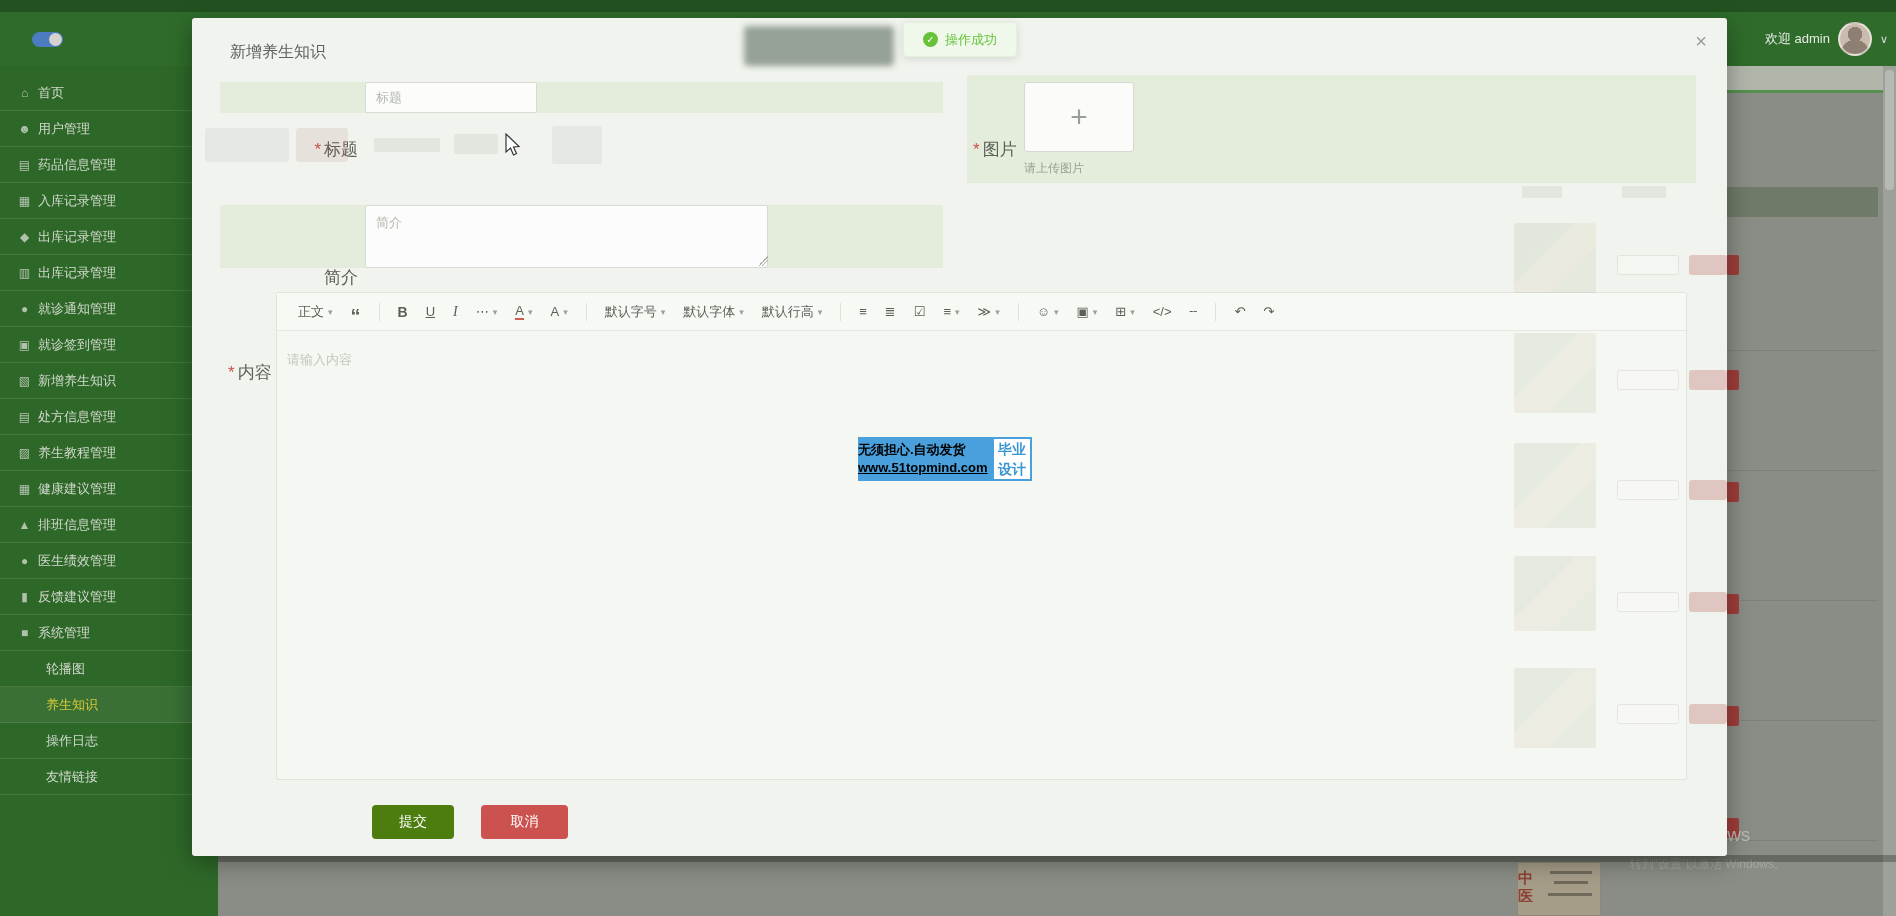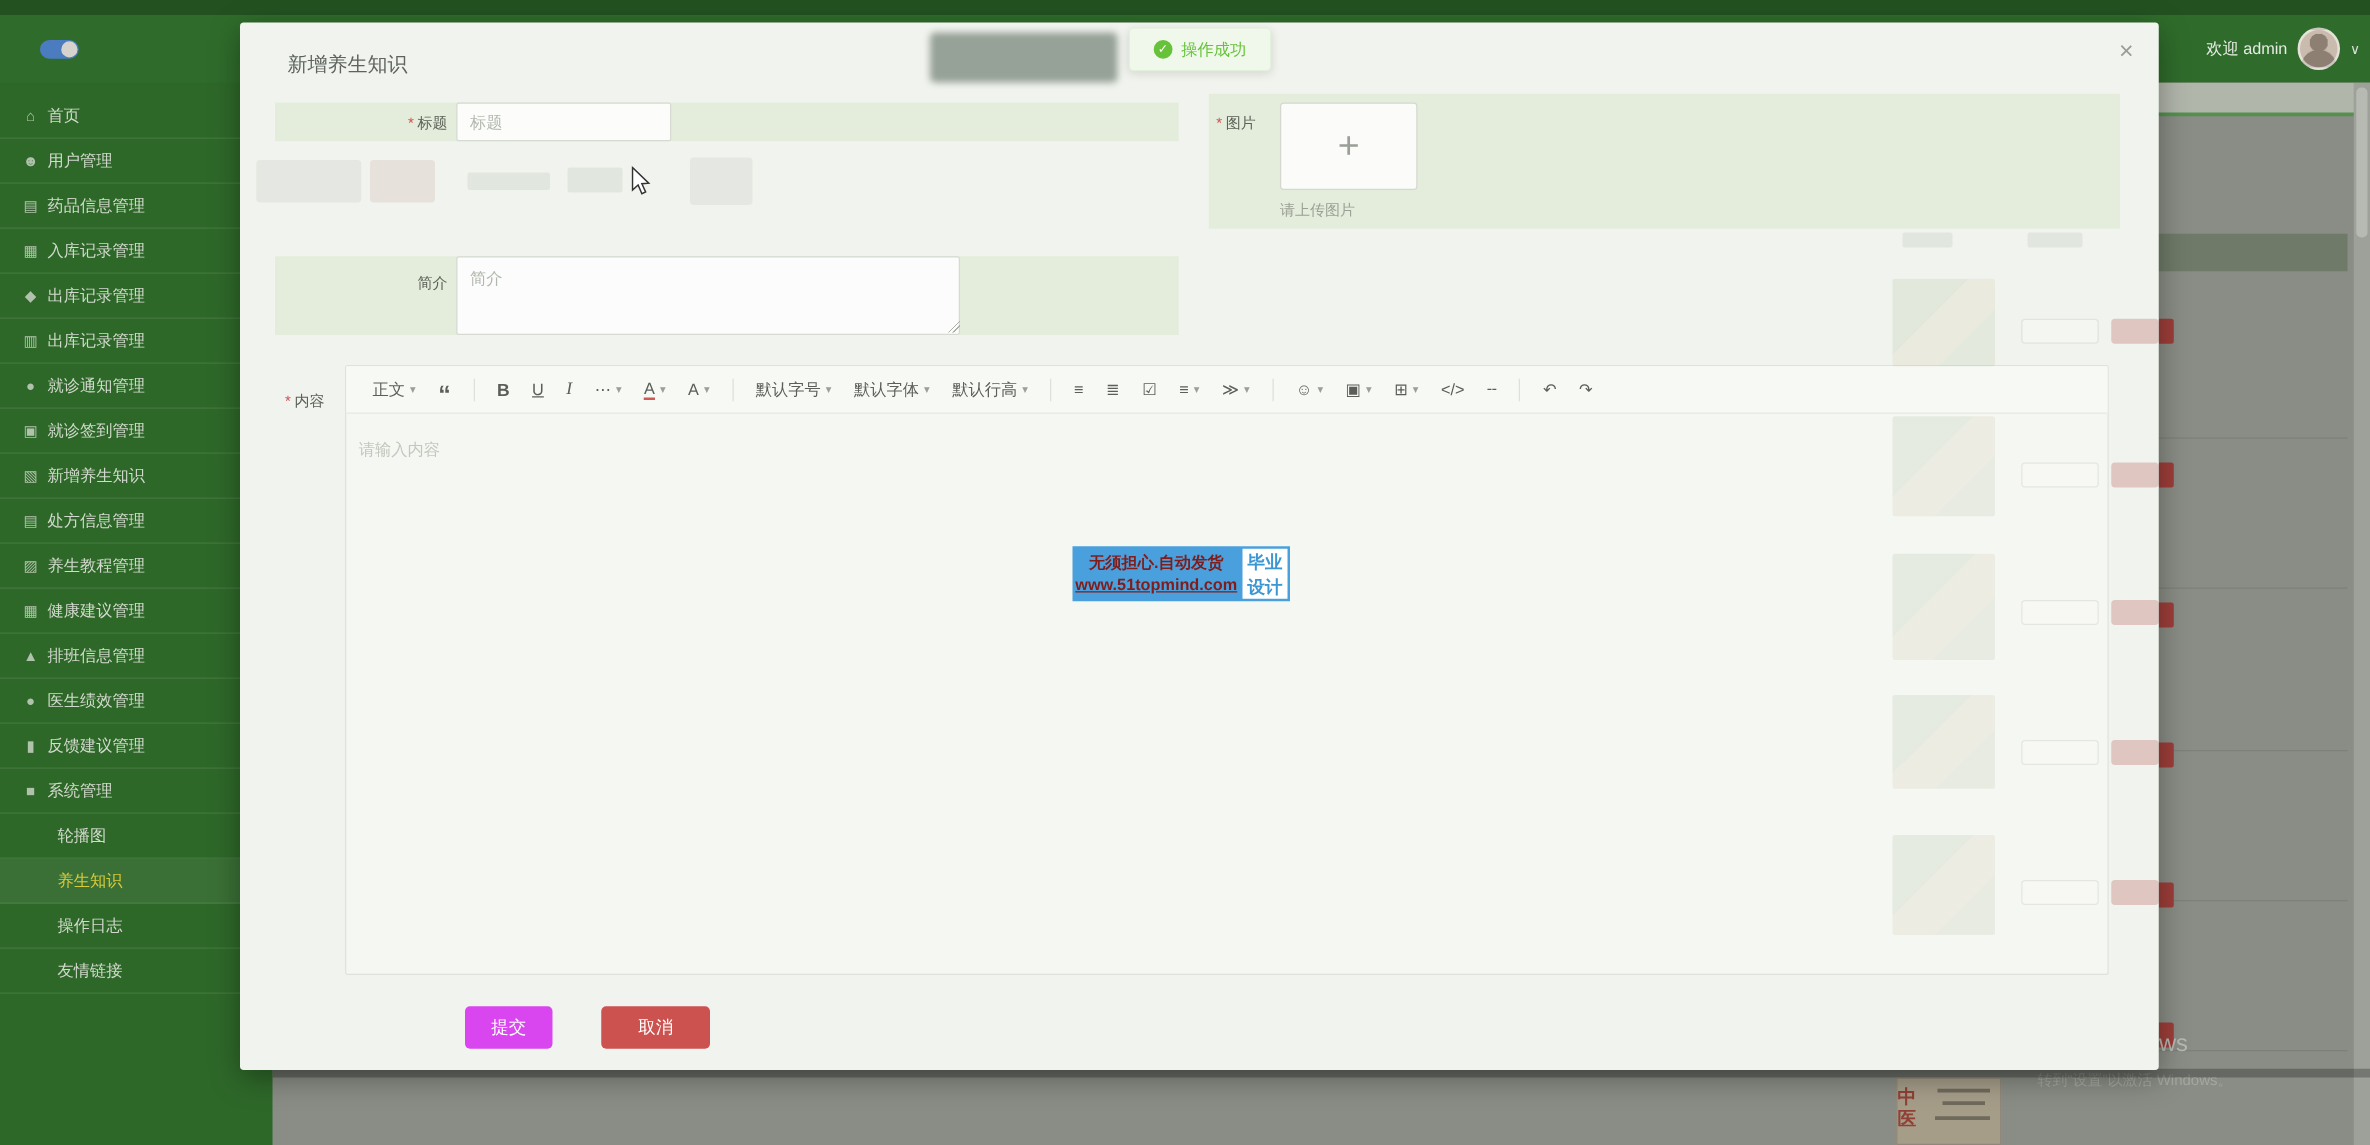--- a/index.html
+++ b/index.html
@@ -49,21 +49,21 @@
 
   
   .modal{position:absolute;left:192px;top:18px;width:1535px;height:838px;background:#f1f4ee;border-radius:3px;
     box-shadow:0 6px 24px rgba(0,0,0,0.35);z-index:10;}
   .modal-title{position:absolute;left:38px;top:24px;font-size:16px;color:#5f6360;}
   .modal-close{position:absolute;left:1498px;top:12px;width:22px;height:22px;font-size:20px;color:#9b9b9b;
     text-align:center;line-height:22px;cursor:pointer;}
   .ghost-title{position:absolute;left:552px;top:8px;width:150px;height:40px;border-radius:4px;
     background:rgba(40,60,45,0.45);filter:blur(3px);}
   .strip{position:absolute;background:#e4eddc;}
-  .flabel{position:absolute;color:#5c6057;font-size:12px;}
+  .flabel{position:absolute;color:#5c6057;font-size:17px;margin-top:48px;}
   .req{color:#d0504c;margin-right:3px;}
   .t-input{position:absolute;left:173px;top:64px;width:172px;height:31px;background:#fcfdfb;border:1px solid #d6dad2;
     border-radius:2px;padding:0 10px;font-size:13px;color:#555;}
   .t-input::placeholder,.i-textarea::placeholder{color:#b3b8ae;}
   .upload-box{position:absolute;left:832px;top:64px;width:110px;height:70px;background:#fbfcfa;border:1px solid #d4d8d0;
     border-radius:3px;display:flex;align-items:center;justify-content:center;cursor:pointer;}
   .upload-plus{font-size:30px;font-weight:200;color:#9aa098;}
   .upload-hint{position:absolute;left:832px;top:142px;font-size:12px;color:#9aa095;}
   .i-textarea{position:absolute;left:173px;top:187px;width:403px;height:63px;background:#fbfcfb;border:1px solid #d6dad2;
     border-radius:2px;padding:8px 10px;font-size:13px;color:#555;resize:none;}
@@ -85,28 +85,28 @@
   
   .ghost{position:absolute;pointer-events:none;}
   .g-img{width:82px;background:linear-gradient(135deg,#7e9468 0 40%,#b9a477 40% 70%,#8aa070 70%);opacity:0.13;border-radius:2px;}
   .g-wbtn{width:62px;height:20px;background:rgba(255,255,255,0.3);border:1px solid rgba(110,120,105,0.25);border-radius:3px;opacity:0.55;}
   .g-rbtn{width:38px;height:20px;background:rgba(168,62,56,0.45);border-radius:3px;opacity:0.55;}
   .g-box{background:rgba(70,90,70,0.07);border-radius:3px;}
   .g-rbox{background:rgba(150,60,55,0.10);border-radius:3px;}
   .g-text{background:rgba(70,90,70,0.09);border-radius:2px;}
   
   .watermark{position:absolute;left:666px;top:419px;display:flex;z-index:5;}
-  .wm-main{width:134px;height:44px;background:#4aa0dc;color:#7f1d1d;text-align:center;padding-top:4px;}
+  .wm-main{width:134px;height:44px;background:#4aa0dc;color:#000000;text-align:left;padding-top:4px;}
   .wm-line1{font-size:13px;font-weight:bold;line-height:18px;}
   .wm-line2{font-size:13px;font-weight:bold;line-height:18px;text-decoration:underline;}
   .wm-badge{width:40px;height:44px;background:#fff;border:2px solid #4aa0dc;color:#3b97d3;font-weight:bold;
     font-size:14px;text-align:center;line-height:20px;}
   
   .btn{position:absolute;top:787px;height:34px;border:none;border-radius:4px;color:#fff;font-size:14px;cursor:pointer;}
-  .btn-submit{left:180px;width:70px;background:#d946ef;}
+  .btn-submit{left:180px;width:82px;background:#4d7c0f;}
   .btn-cancel{left:289px;width:87px;background:#cc5250;}
 
   
   .cursor{position:absolute;left:505px;top:133px;z-index:60;pointer-events:none;}
 </style>
 </head>
 <body>
 
 <div class="screen">
 

